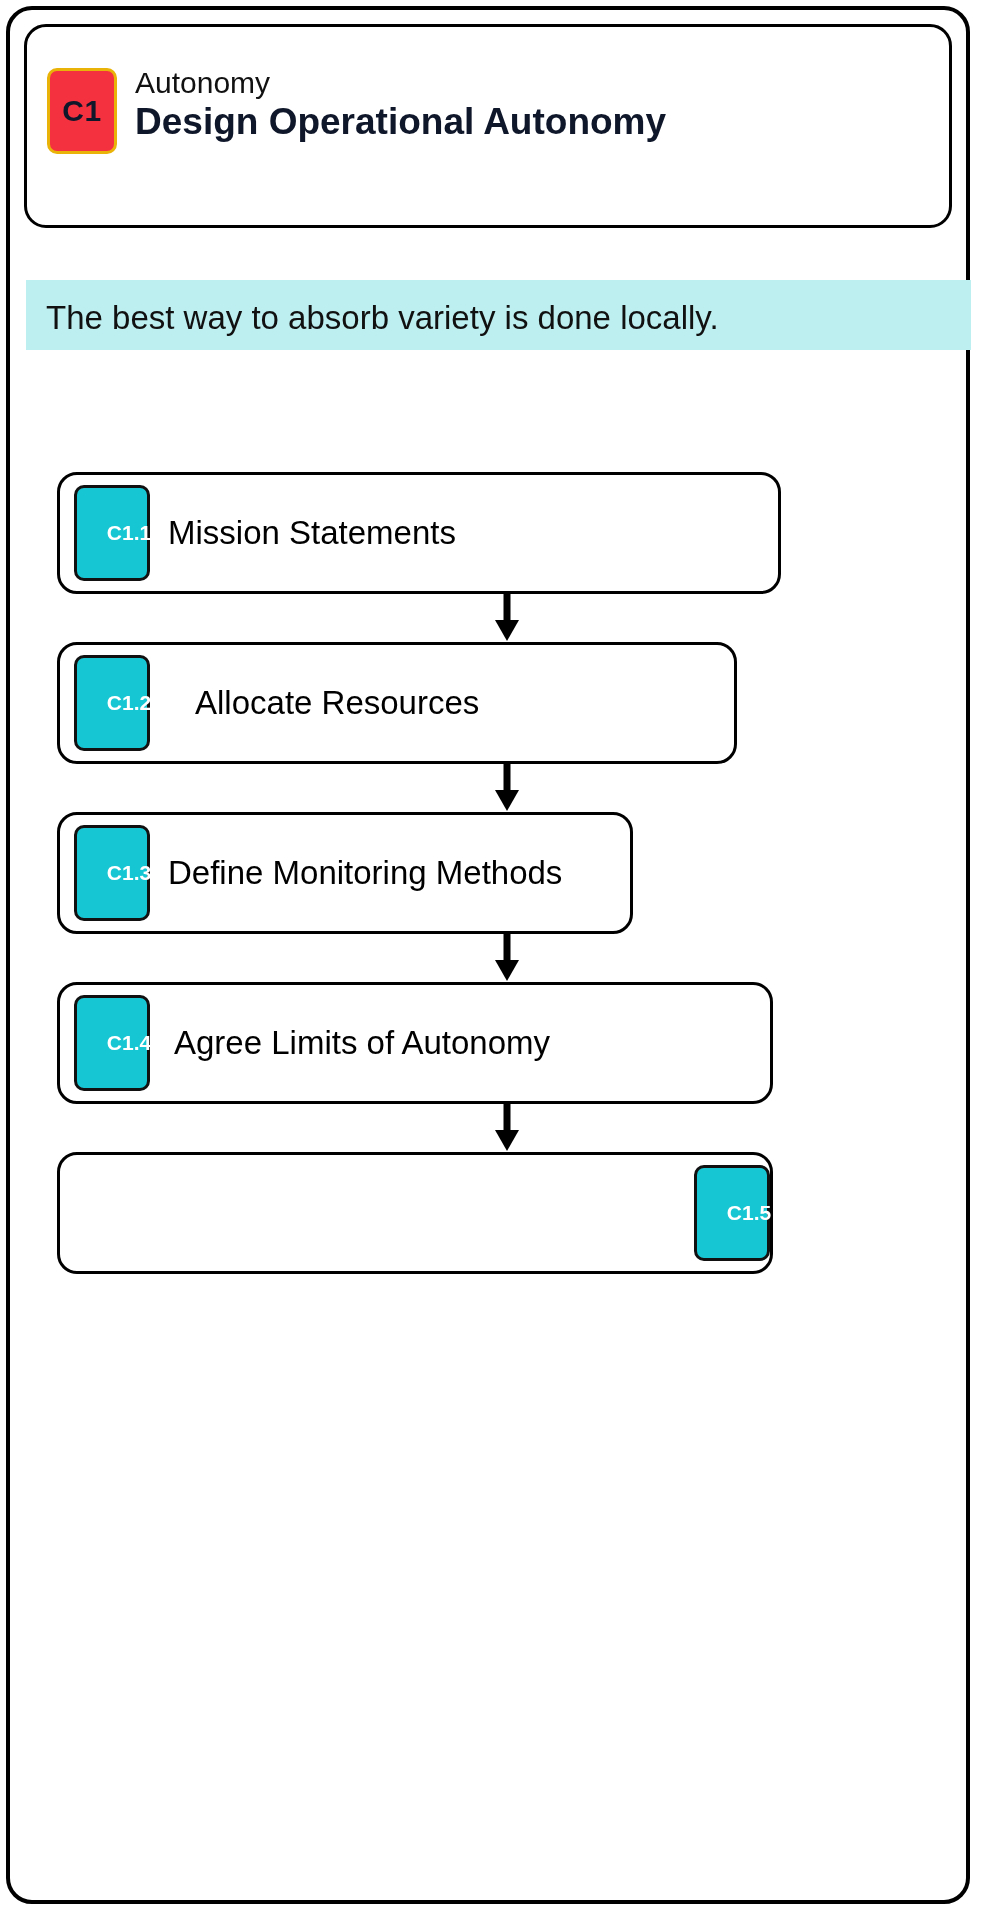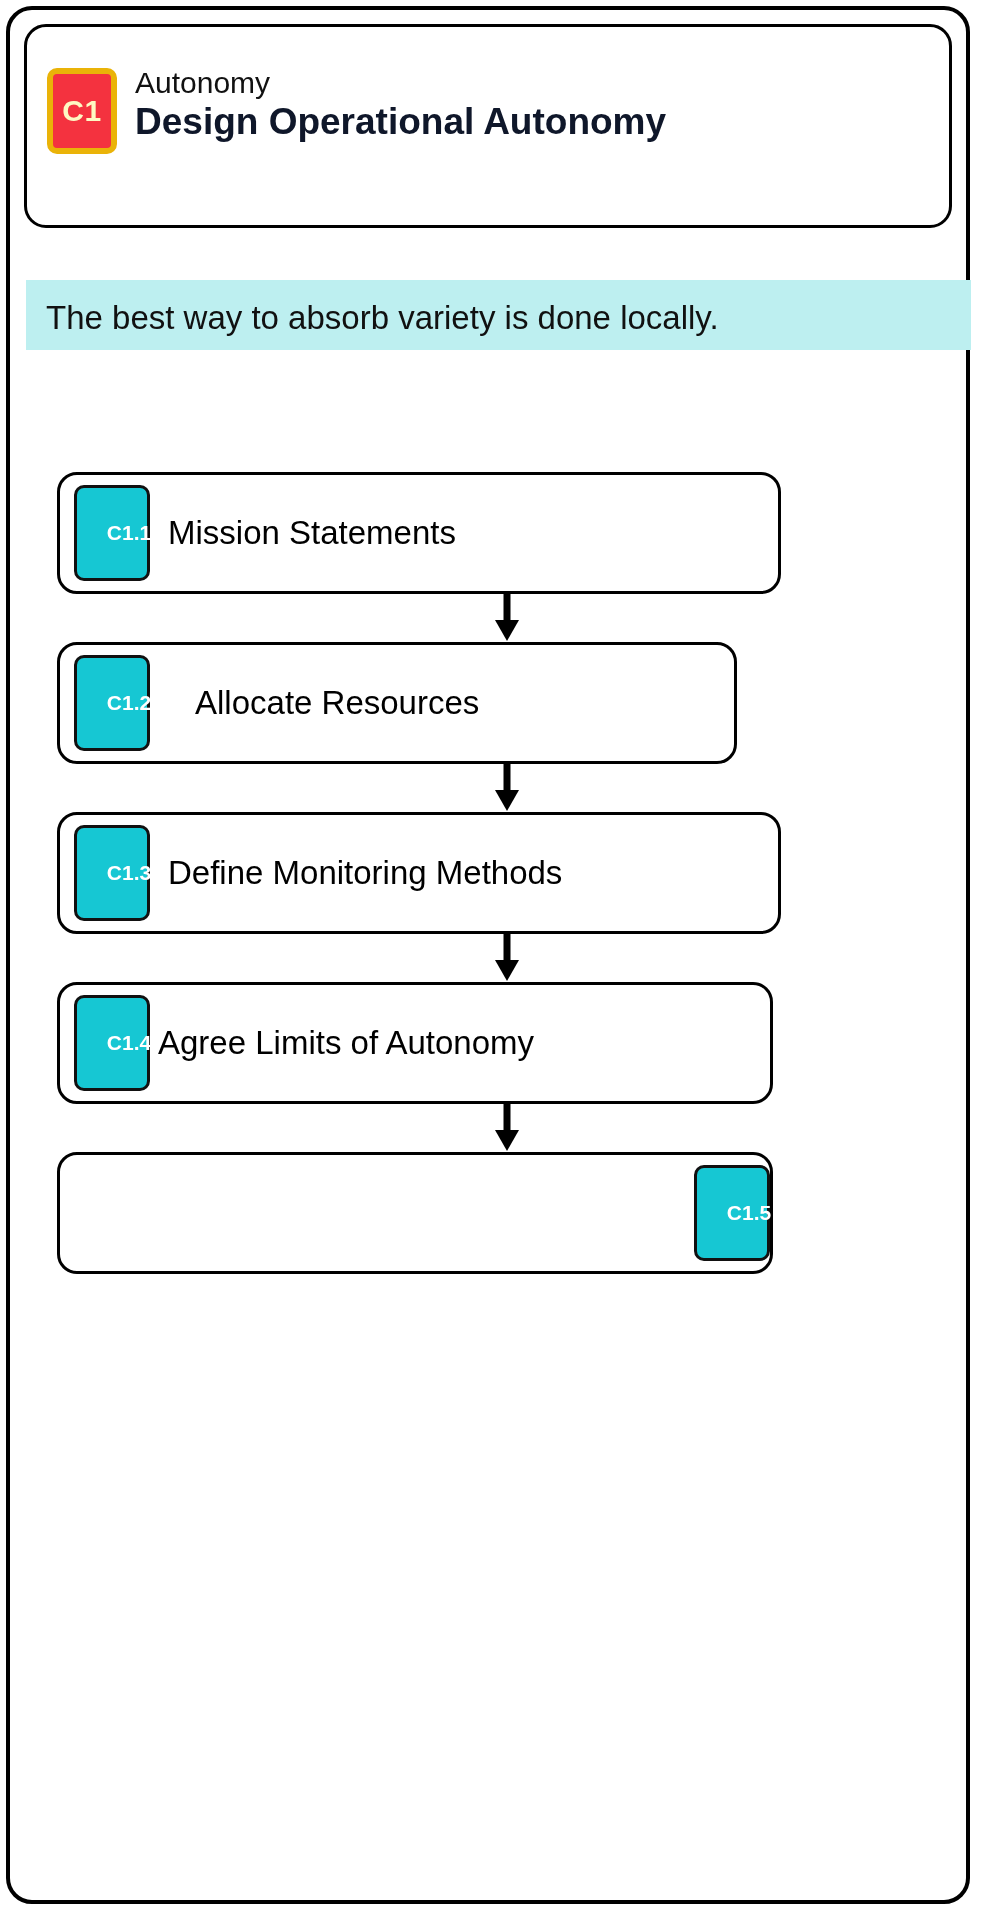--- a/index.html
+++ b/index.html
@@ -43,27 +43,27 @@
     position: absolute;
     left: 20px;
     top: 41px;
     display: flex;
     align-items: flex-start;
   }
   .badge-main {
     width: 70px;
     height: 86px;
     background: #f4323f;
-    border: 6px solid #eab308;
+    border: 3px solid #eab308;
     border-radius: 10px;
     box-sizing: border-box;
     display: flex;
     align-items: center;
     justify-content: center;
-    color: #fef9c3;
+    color: #0f172a;
     font-size: 30px;
     font-weight: bold;
     letter-spacing: 0.5px;
     flex: 0 0 auto;
   }
   .header-text {
     margin-left: 18px;
     display: flex;
     flex-direction: column;
     justify-content: flex-start;
@@ -202,35 +202,35 @@
           <div class="step-label" style="margin-left: 45px;">Allocate Resources</div>
         </div>
         <div class="connector">
           <svg width="26" height="48" viewBox="0 0 26 48">
             <line x1="13" y1="0" x2="13" y2="28" stroke="#000000" stroke-width="7"></line>
             <polygon points="1,26 25,26 13,47" fill="#000000"></polygon>
           </svg>
         </div>
       </div>
       <div class="step-row">
-        <div class="step-card" style="width: 724px;">
+        <div class="step-card" style="width: 576px;">
           <div class="step-badge">C1.3</div>
           <div class="step-label" style="margin-left: 18px;">Define Monitoring Methods</div>
         </div>
         <div class="connector">
           <svg width="26" height="48" viewBox="0 0 26 48">
             <line x1="13" y1="0" x2="13" y2="28" stroke="#000000" stroke-width="7"></line>
             <polygon points="1,26 25,26 13,47" fill="#000000"></polygon>
           </svg>
         </div>
       </div>
       <div class="step-row">
         <div class="step-card" style="width: 716px;">
           <div class="step-badge">C1.4</div>
-          <div class="step-label" style="margin-left: 8px;">Agree Limits of Autonomy</div>
+          <div class="step-label" style="margin-left: 24px;">Agree Limits of Autonomy</div>
         </div>
         <div class="connector">
           <svg width="26" height="48" viewBox="0 0 26 48">
             <line x1="13" y1="0" x2="13" y2="28" stroke="#000000" stroke-width="7"></line>
             <polygon points="1,26 25,26 13,47" fill="#000000"></polygon>
           </svg>
         </div>
       </div>
       <div class="step-row">
         <div class="step-card" style="width: 716px; justify-content: flex-end;">

